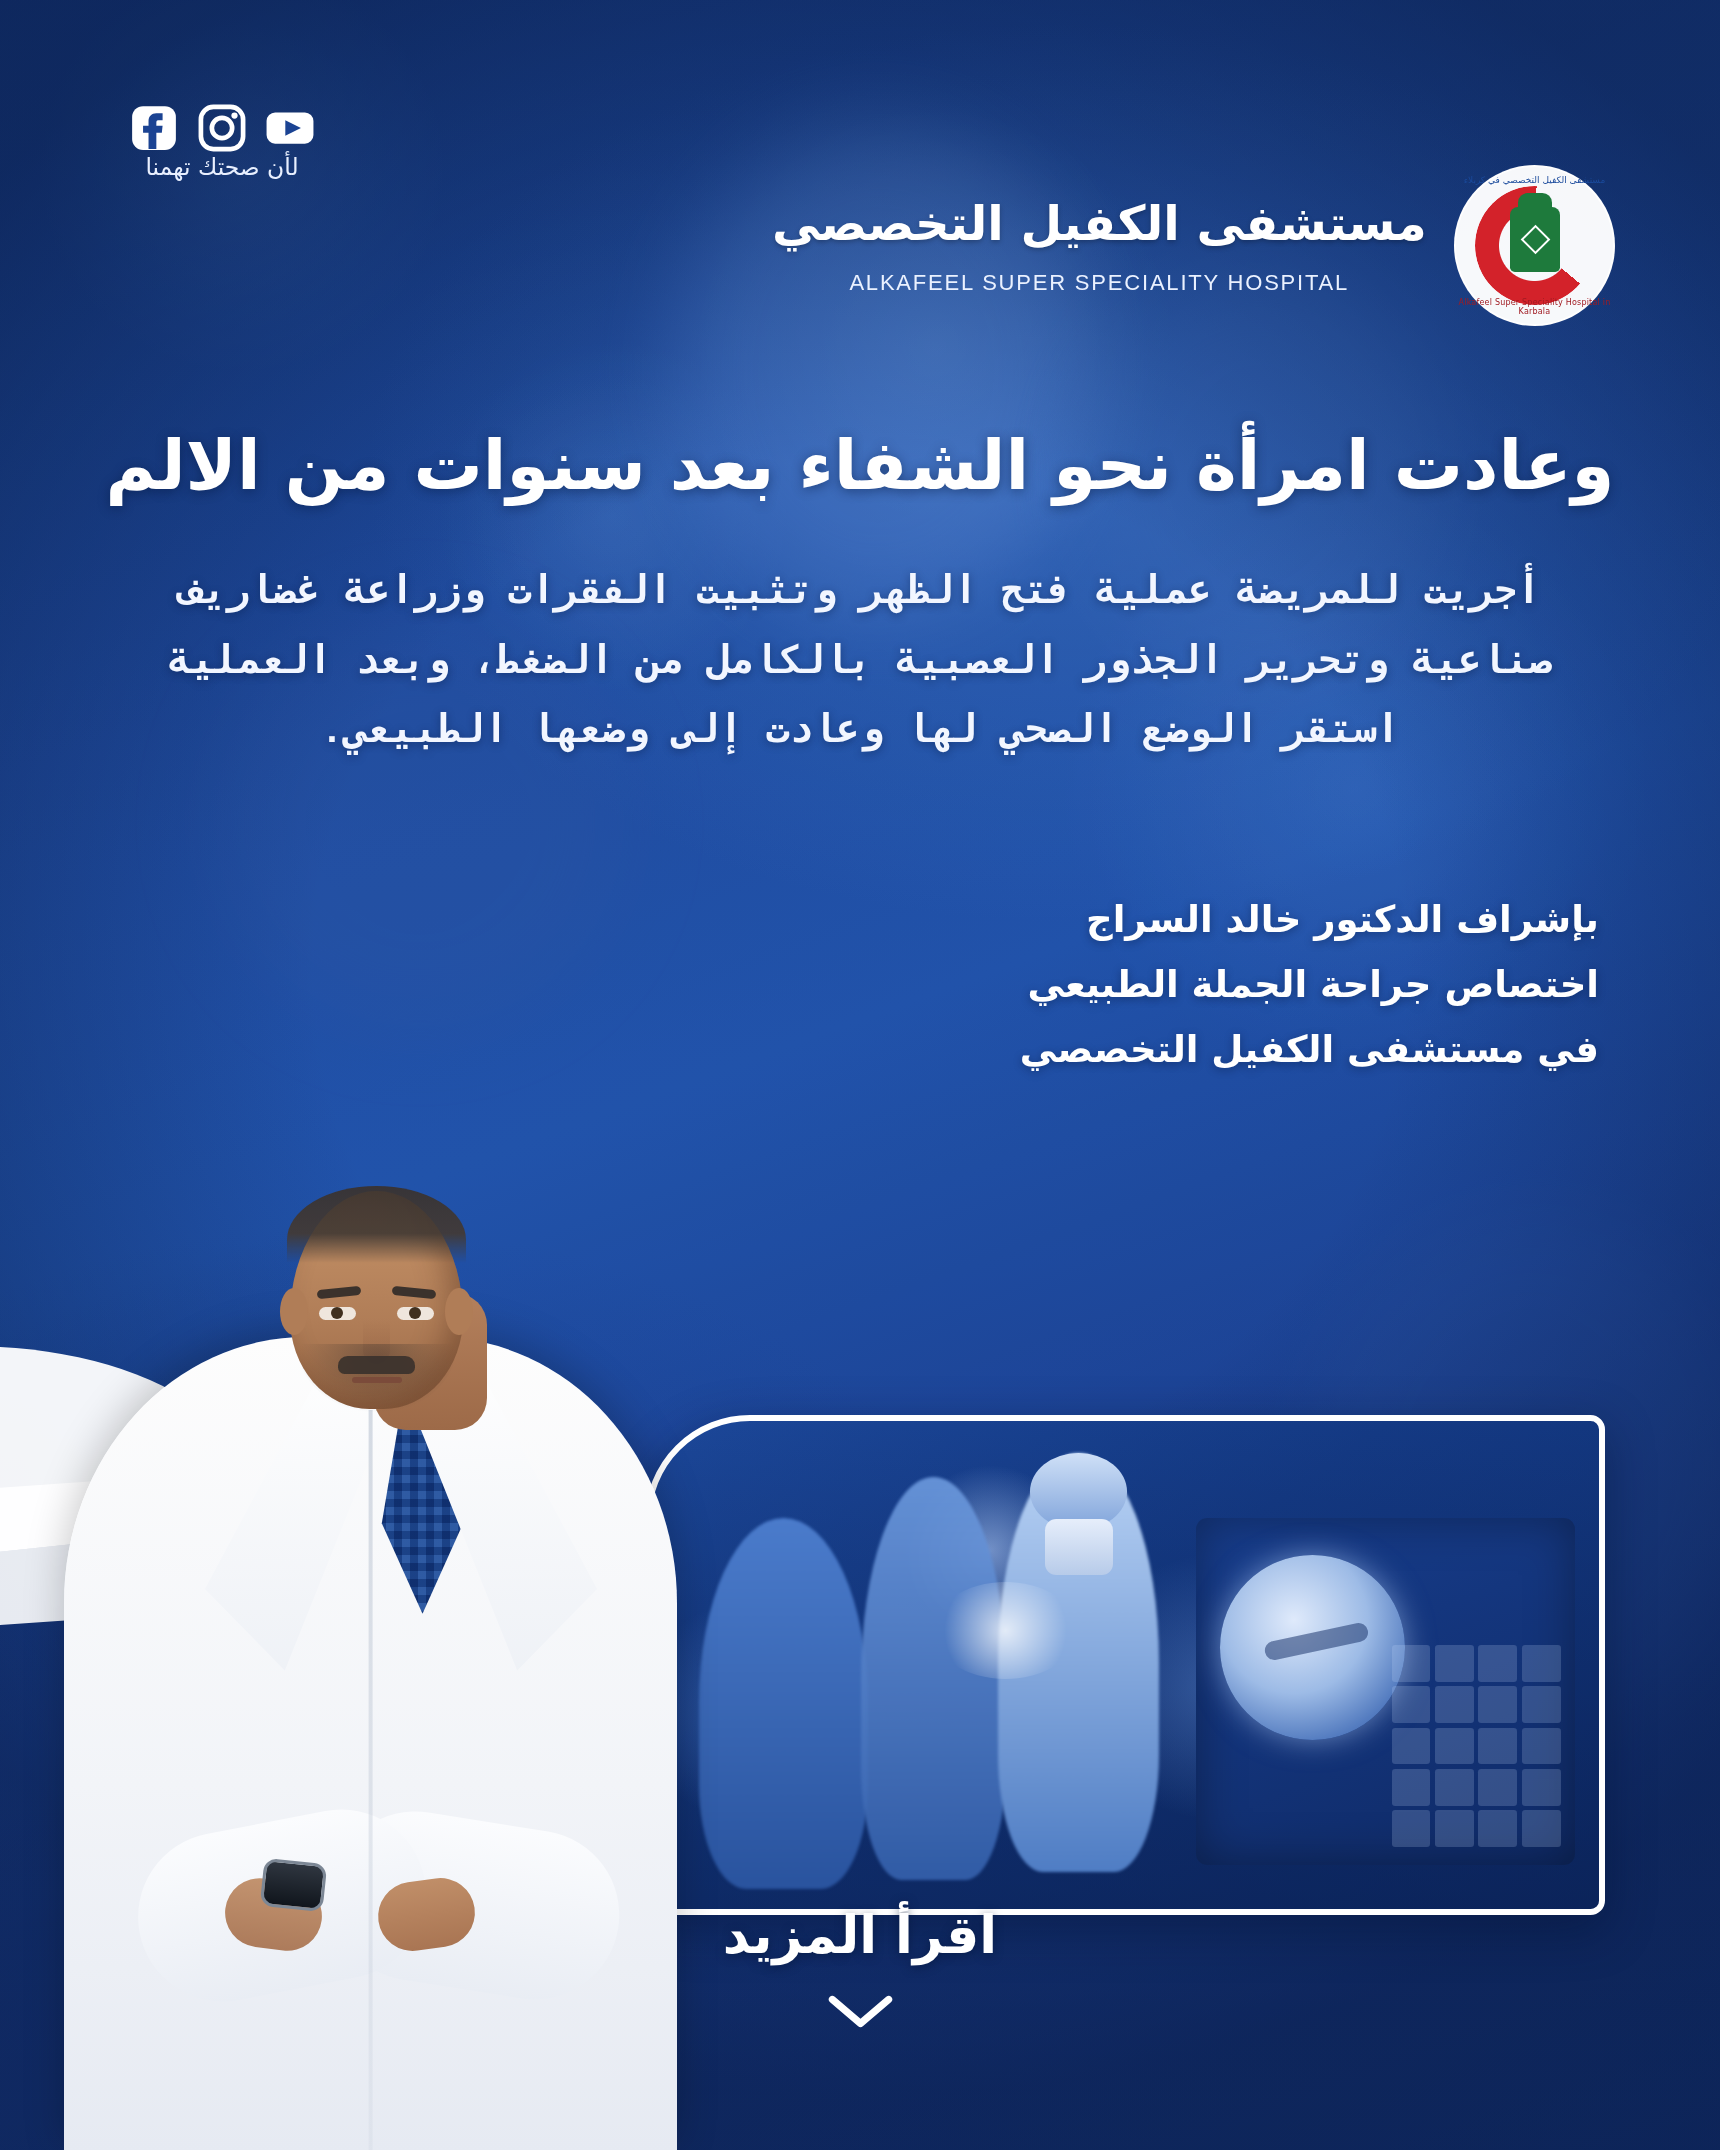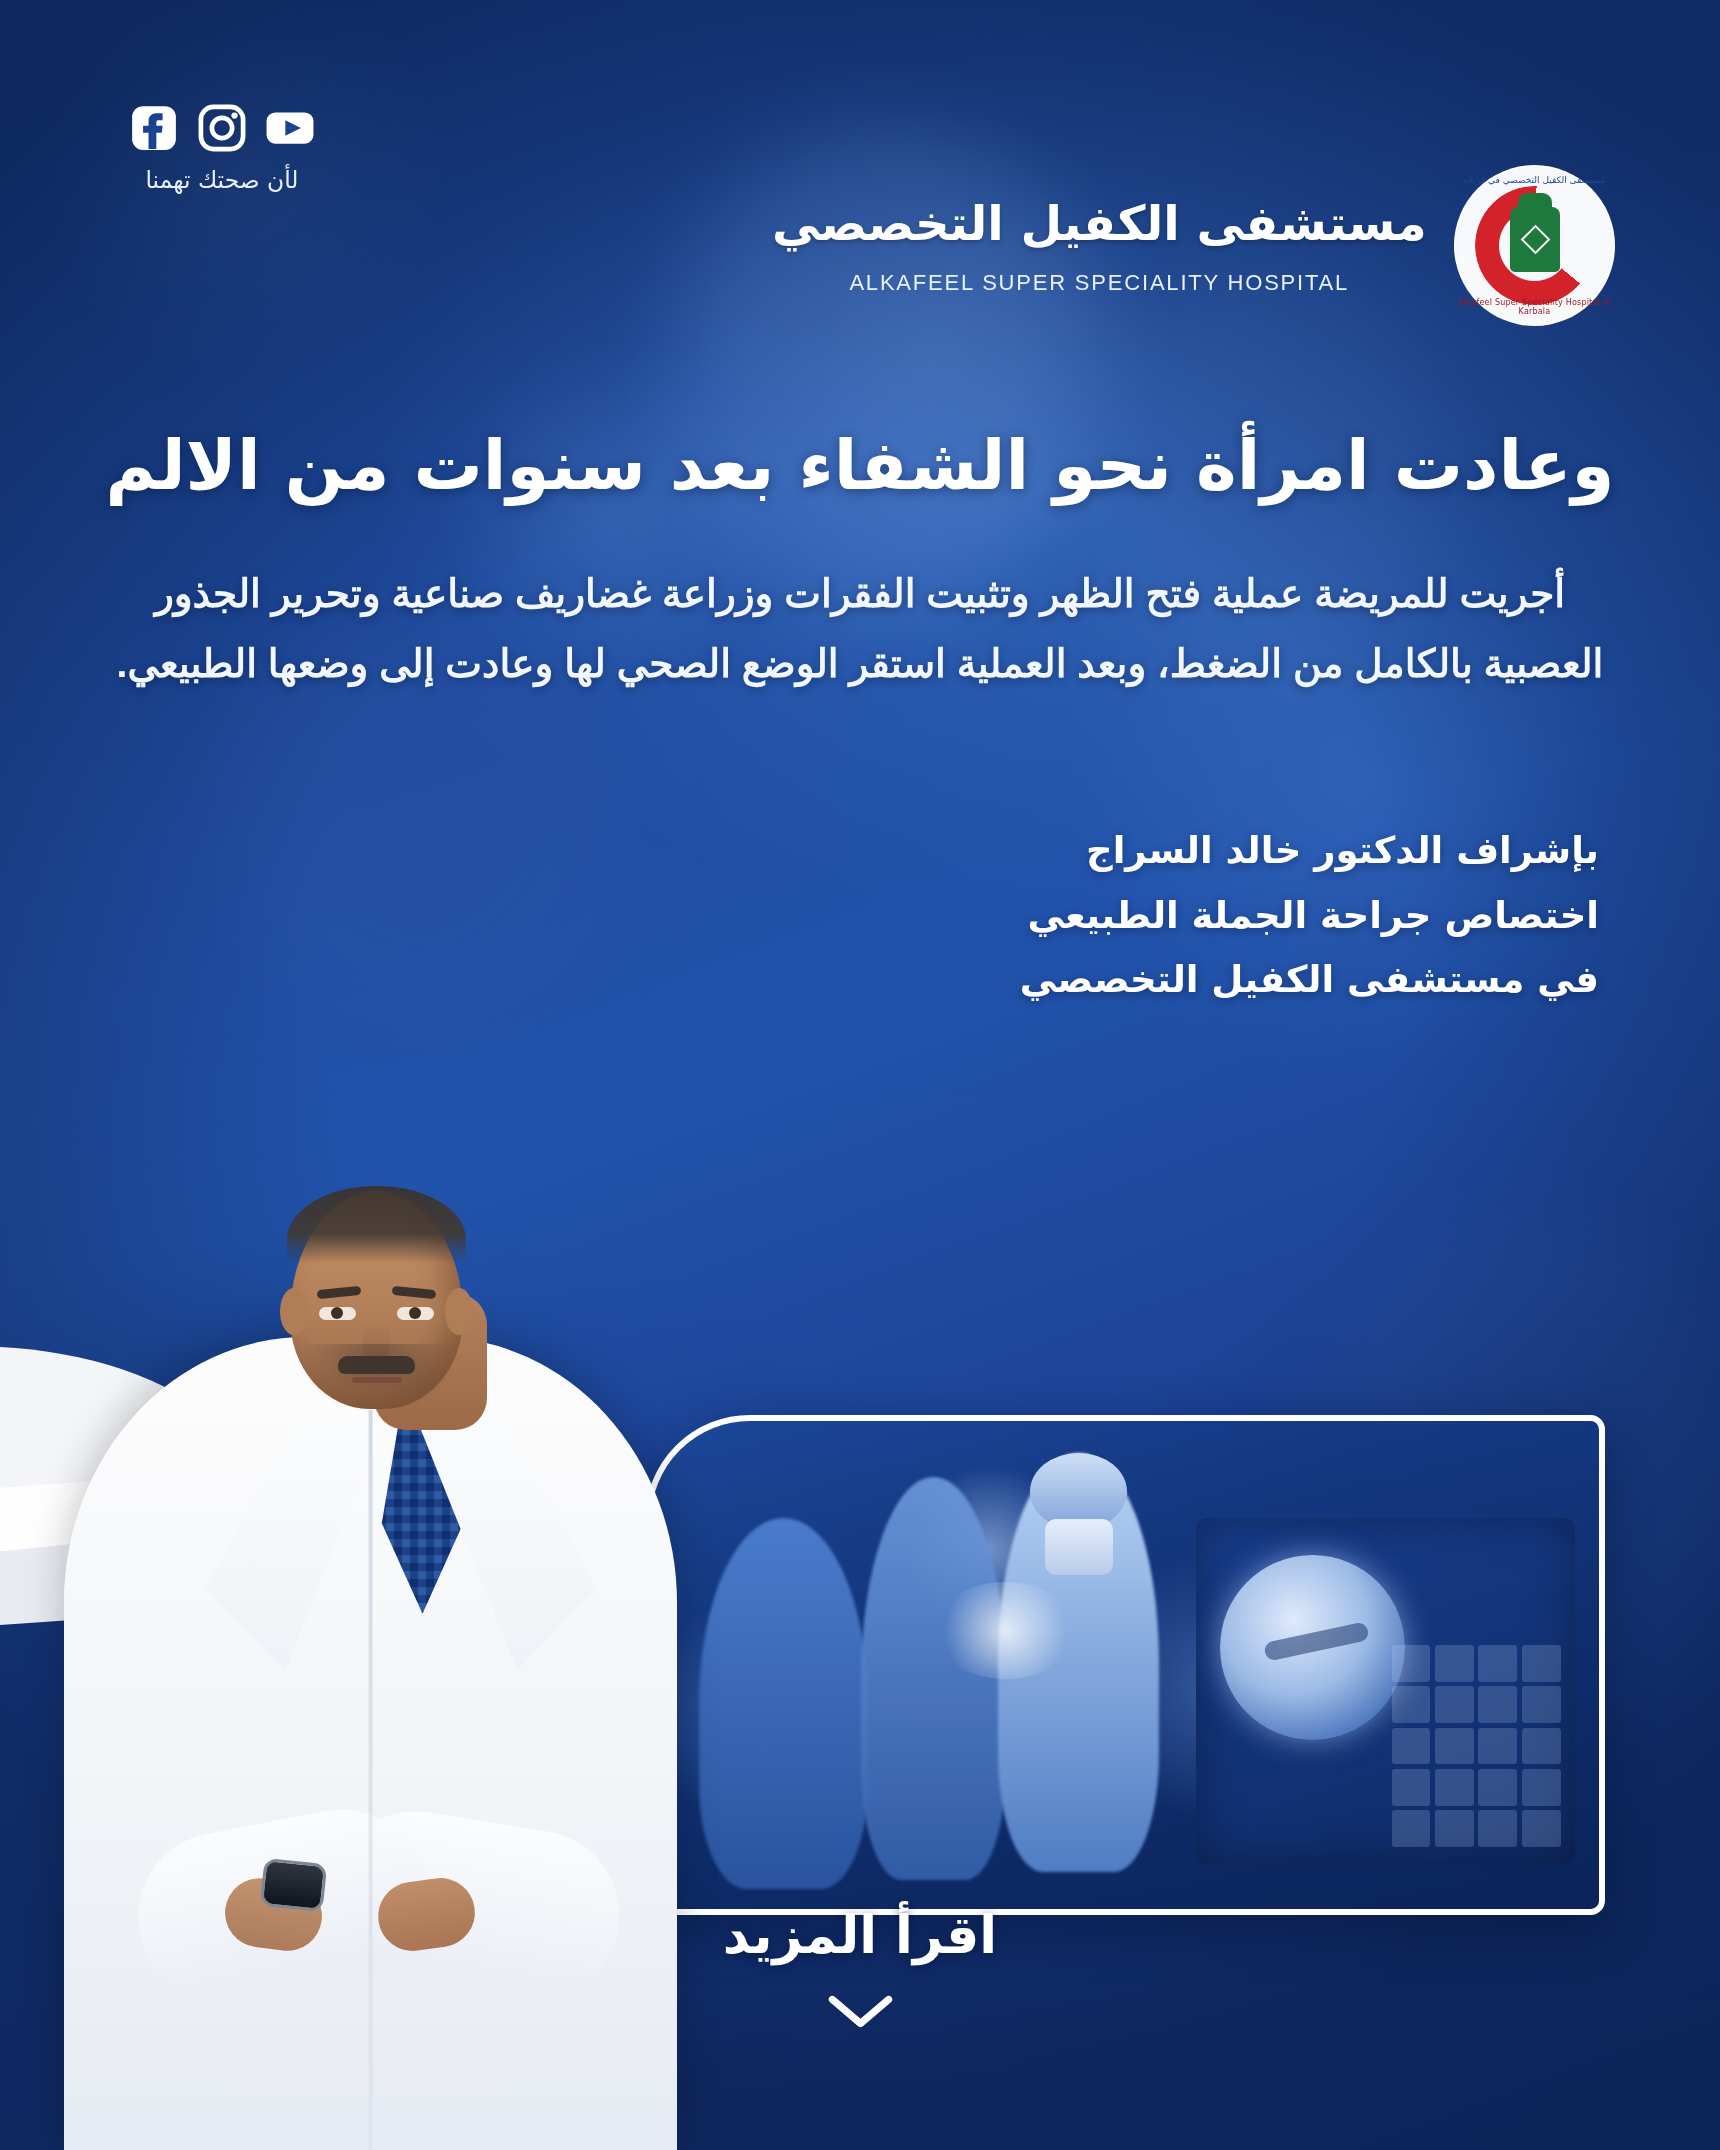--- a/index.html
+++ b/index.html
@@ -54,21 +54,21 @@
     pointer-events: none;
   }
 
   
   .social {
     position: absolute;
     top: 103px;
     left: 129px;
     display: flex;
     flex-direction: column;
-    gap: 13px;
+    align-items: center;
     z-index: 6;
   }
   .social-icons { display: flex; gap: 18px; align-items: center; }
   .sicon { width: 50px; height: 50px; display: flex; align-items: center; justify-content: center; }
   .sicon svg { width: 100%; height: 100%; display: block; }
   .social-tag {
     color: #e9f0ff;
     font-size: 23.4px;
     letter-spacing: 0.4px;
     text-align: center;
@@ -174,21 +174,21 @@
     font-family: "DejaVu Sans", sans-serif;
   }
   .body-text {
     margin-top: 47px;
     color: #f2f6ff;
     font-size: 39px;
     font-weight: 700;
     line-height: 1.78;
     text-align: center;
     text-shadow: 0 1.6px 8px rgba(5,20,55,.4);
-    font-family: Liberation Sans, sans-serif;
+    font-family: Liberation Mono, monospace;
   }
   .doctor-credit {
     margin-top: 121px;
     margin-right: 0;
     color: #ffffff;
     font-size: 37px;
     font-weight: 700;
     line-height: 1.75;
     text-align: right;
     padding-right: 16px;

